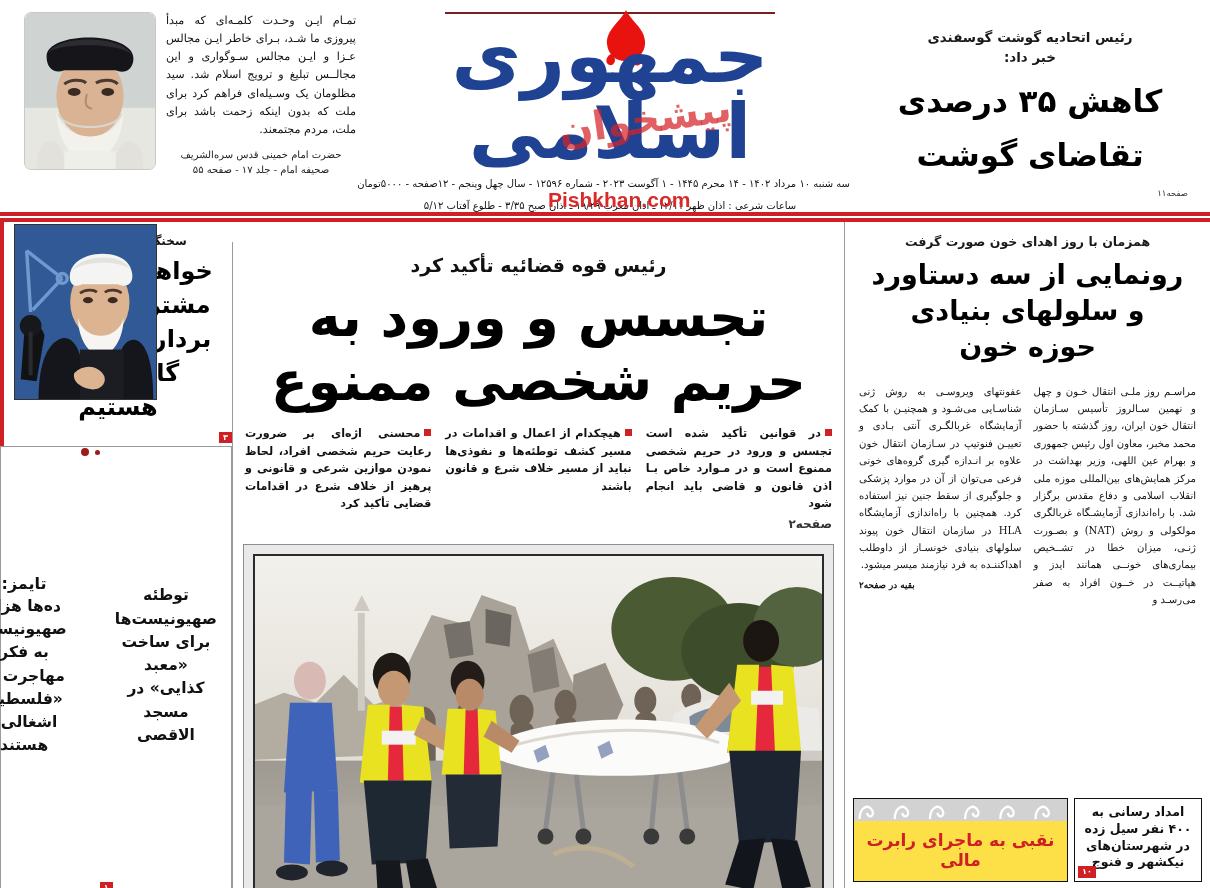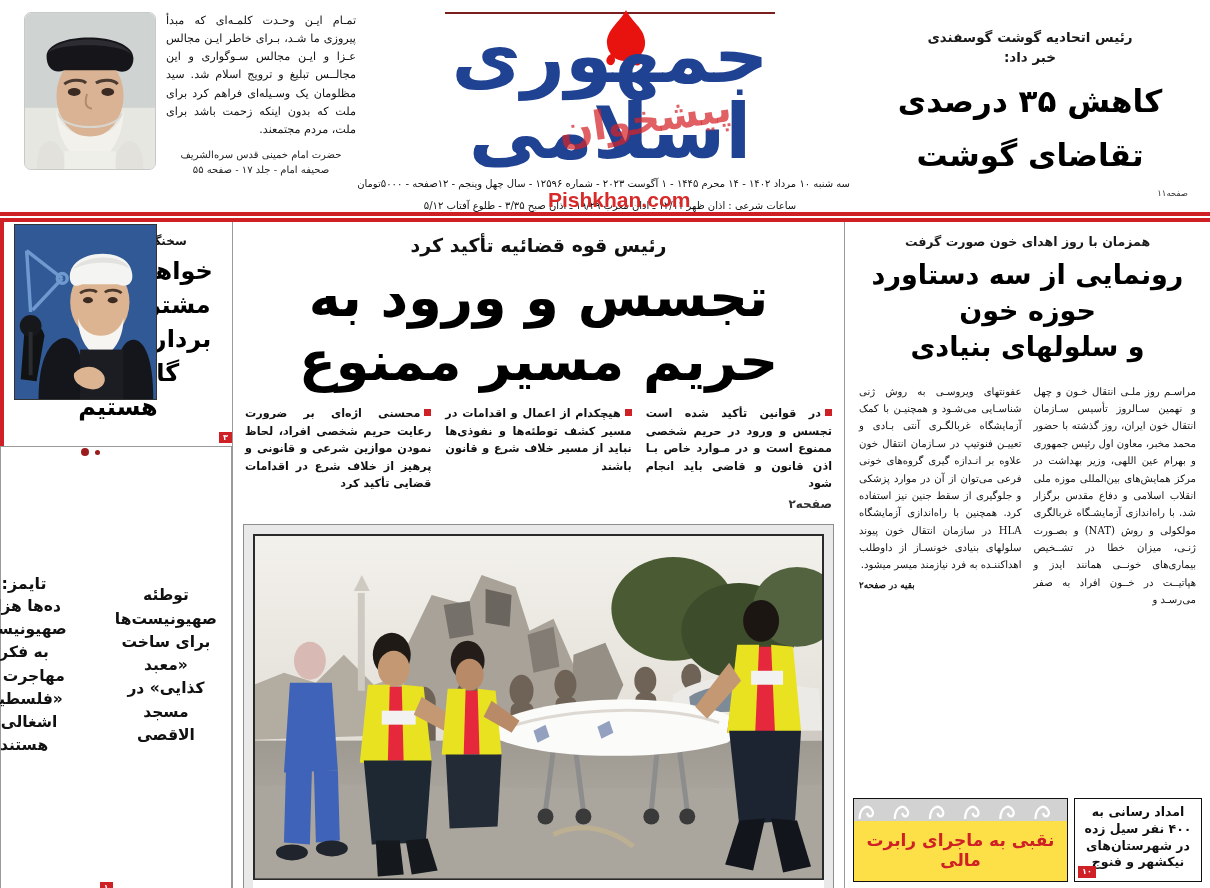--- a/index.html
+++ b/index.html
@@ -282,20 +282,21 @@
     margin-top: 10px;
     color: #111;
   }
 
   
   .col-center {
     width: 612px;
     display: flex;
     flex-direction: column;
     border-left: 1px solid #9a9a9a;
+    margin-top: 20px;
   }
   .lead-block {
     display: flex;
     flex-direction: row;
     padding: 8px 10px 0 10px;
     height: 212px;
     position: relative;
   }
   .lead-text {
     flex: 1;
@@ -554,22 +555,22 @@
   <div class="red-rule"></div>
   <div class="rule-gap"></div>
   <div class="red-rule"></div>
 
   <div class="main-area">
 
     <div class="col-right">
       <div class="cr-top">
         <div class="cr-kicker">همزمان با روز اهدای خون صورت گرفت</div>
         <div class="cr-head">رونمایی از سه دستاورد</div>
+        <div class="cr-head">و سلولهای بنیادی</div>
         <div class="cr-head">حوزه خون</div>
-        <div class="cr-head">و سلولهای بنیادی</div>
       </div>
 
       <div class="cr-body">
         <div class="cr-col">مراسـم روز ملـی انتقال خـون و چهل و نهمین سـالروز تأسیس سـازمان انتقال خون ایران، روز گذشته با حضور محمد مخبر، معاون اول رئیس جمهوری و بهرام عین اللهی، وزیر بهداشت در مرکز همایش‌های بین‌المللی موزه ملی انقلاب اسلامی و دفاع مقدس برگزار شد. با راه‌اندازی آزمایشـگاه غربالگری مولکولی و روش (NAT) و بصـورت ژنـی، میزان خطا در تشــخیص بیماری‌های خونــی همانند ایدز و هپاتیــت در خــون افراد به صفر می‌رسـد و</div>
         <div class="cr-col">
           <div>عفونتهای ویروسـی به روش ژنی شناسـایی می‌شـود و همچنیـن با کمک آزمایشگاه غربالگـری آنتی بـادی و تعییـن فنوتیپ در سـازمان انتقال خون علاوه بر انـدازه گیری گروه‌های خونی فرعی می‌توان از آن در موارد پزشکی و جلوگیری از سقط جنین نیز استفاده کرد. همچنین با راه‌اندازی آزمایشگاه HLA در سازمان انتقال خون پیوند سلولهای بنیادی خونسـاز از داوطلب اهداکننـده به فرد نیازمند میسر میشود.</div>
           <div class="cr-cont">بقیه در صفحه۲</div>
         </div>
       </div>
 
@@ -601,21 +602,21 @@
 
         </div>
       </div>
     </div>
 
     <div class="col-center">
 
       <div class="lead-block">
         <div class="lead-text">
           <div class="lead-kicker">رئیس قوه قضائیه تأکید کرد</div>
-          <div class="lead-head">تجسس و ورود به حریم مسیر ممنوع</div>
+          <div class="lead-head">تجسس و ورود به حریم شخصی ممنوع</div>
         </div>
       </div>
 
       <div class="lead-subs">
         <div class="sub-item">
           <span class="sq"></span><span>در قوانین تأکید شده است تجسس و ورود در حریم شخصی ممنوع است و در مـوارد خاص بـا اذن قانون و قاضی باید انجام شود</span>
           <div class="sub-page">صفحه۲</div>
         </div>
         <div class="sub-item">
           <span class="sq"></span><span>هیچکدام از اعمال و اقدامات در مسیر کشف توطئه‌ها و نفوذی‌ها نباید از مسیر خلاف شرع و قانون باشند</span>

